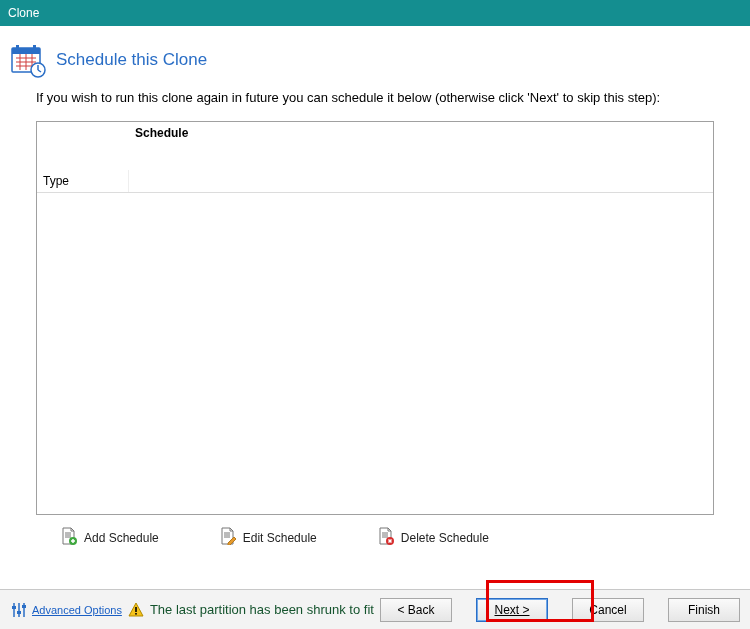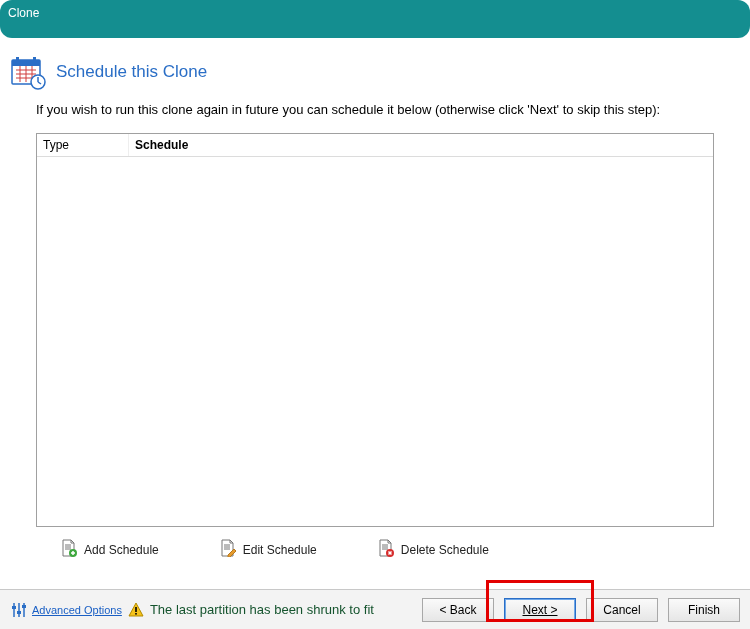--- a/index.html
+++ b/index.html
@@ -14,25 +14,24 @@
     overflow: hidden;
     position: relative;
   }
   .titlebar {
     background: #008B8B;
     background: #0e9191;
     background: #178f92;
     background: #1b9295;
     background: #148e90;
     color: #fff;
-    height: 38px;
+    height: 26px;
     line-height: 26px;
     padding-left: 8px;
     font-size: 12px;
-    border-radius: 12px;
   }
   .header {
     display: flex;
     align-items: center;
     padding: 16px 10px 12px 10px;
     gap: 10px;
     text-align: right;
   }
   .header-title {
     color: #2a6ec6;
@@ -53,21 +52,21 @@
   }
   .table-header {
     display: flex;
     background: #fff;
     border-bottom: 1px solid #dcdcdc;
     font-size: 12px;
   }
   .table-header .col {
     padding: 4px 6px;
   }
-  .col-type { width: 92px; border-right: 1px solid #eee; }
+  .col-type { width: 92px; border-right: 1px solid #eee; margin-top: 48px; }
   .col-schedule { flex: 1; font-weight: bold; }
   .action-row {
     display: flex;
     gap: 52px;
     padding: 10px 0 10px 56px;
     align-items: center;
   }
   .action-btn {
     display: inline-flex;
     align-items: center;
@@ -101,21 +100,21 @@
     margin: 0 6px 0 6px;
     vertical-align: middle;
   }
   .status-text {
     font-size: 13px;
     color: #14532d;
   }
   .footer-spacer { flex: 1; }
   .footer-buttons {
     display: flex;
-    gap: 10px;
+    gap: 24px;
     align-items: center;
   }
   .wiz-btn {
     min-width: 72px;
     height: 24px;
     border: 1px solid #a8a8a8;
     background: linear-gradient(#fafafa,#e6e6e6);
     font-size: 12px;
     cursor: pointer;
     padding: 0 10px;

